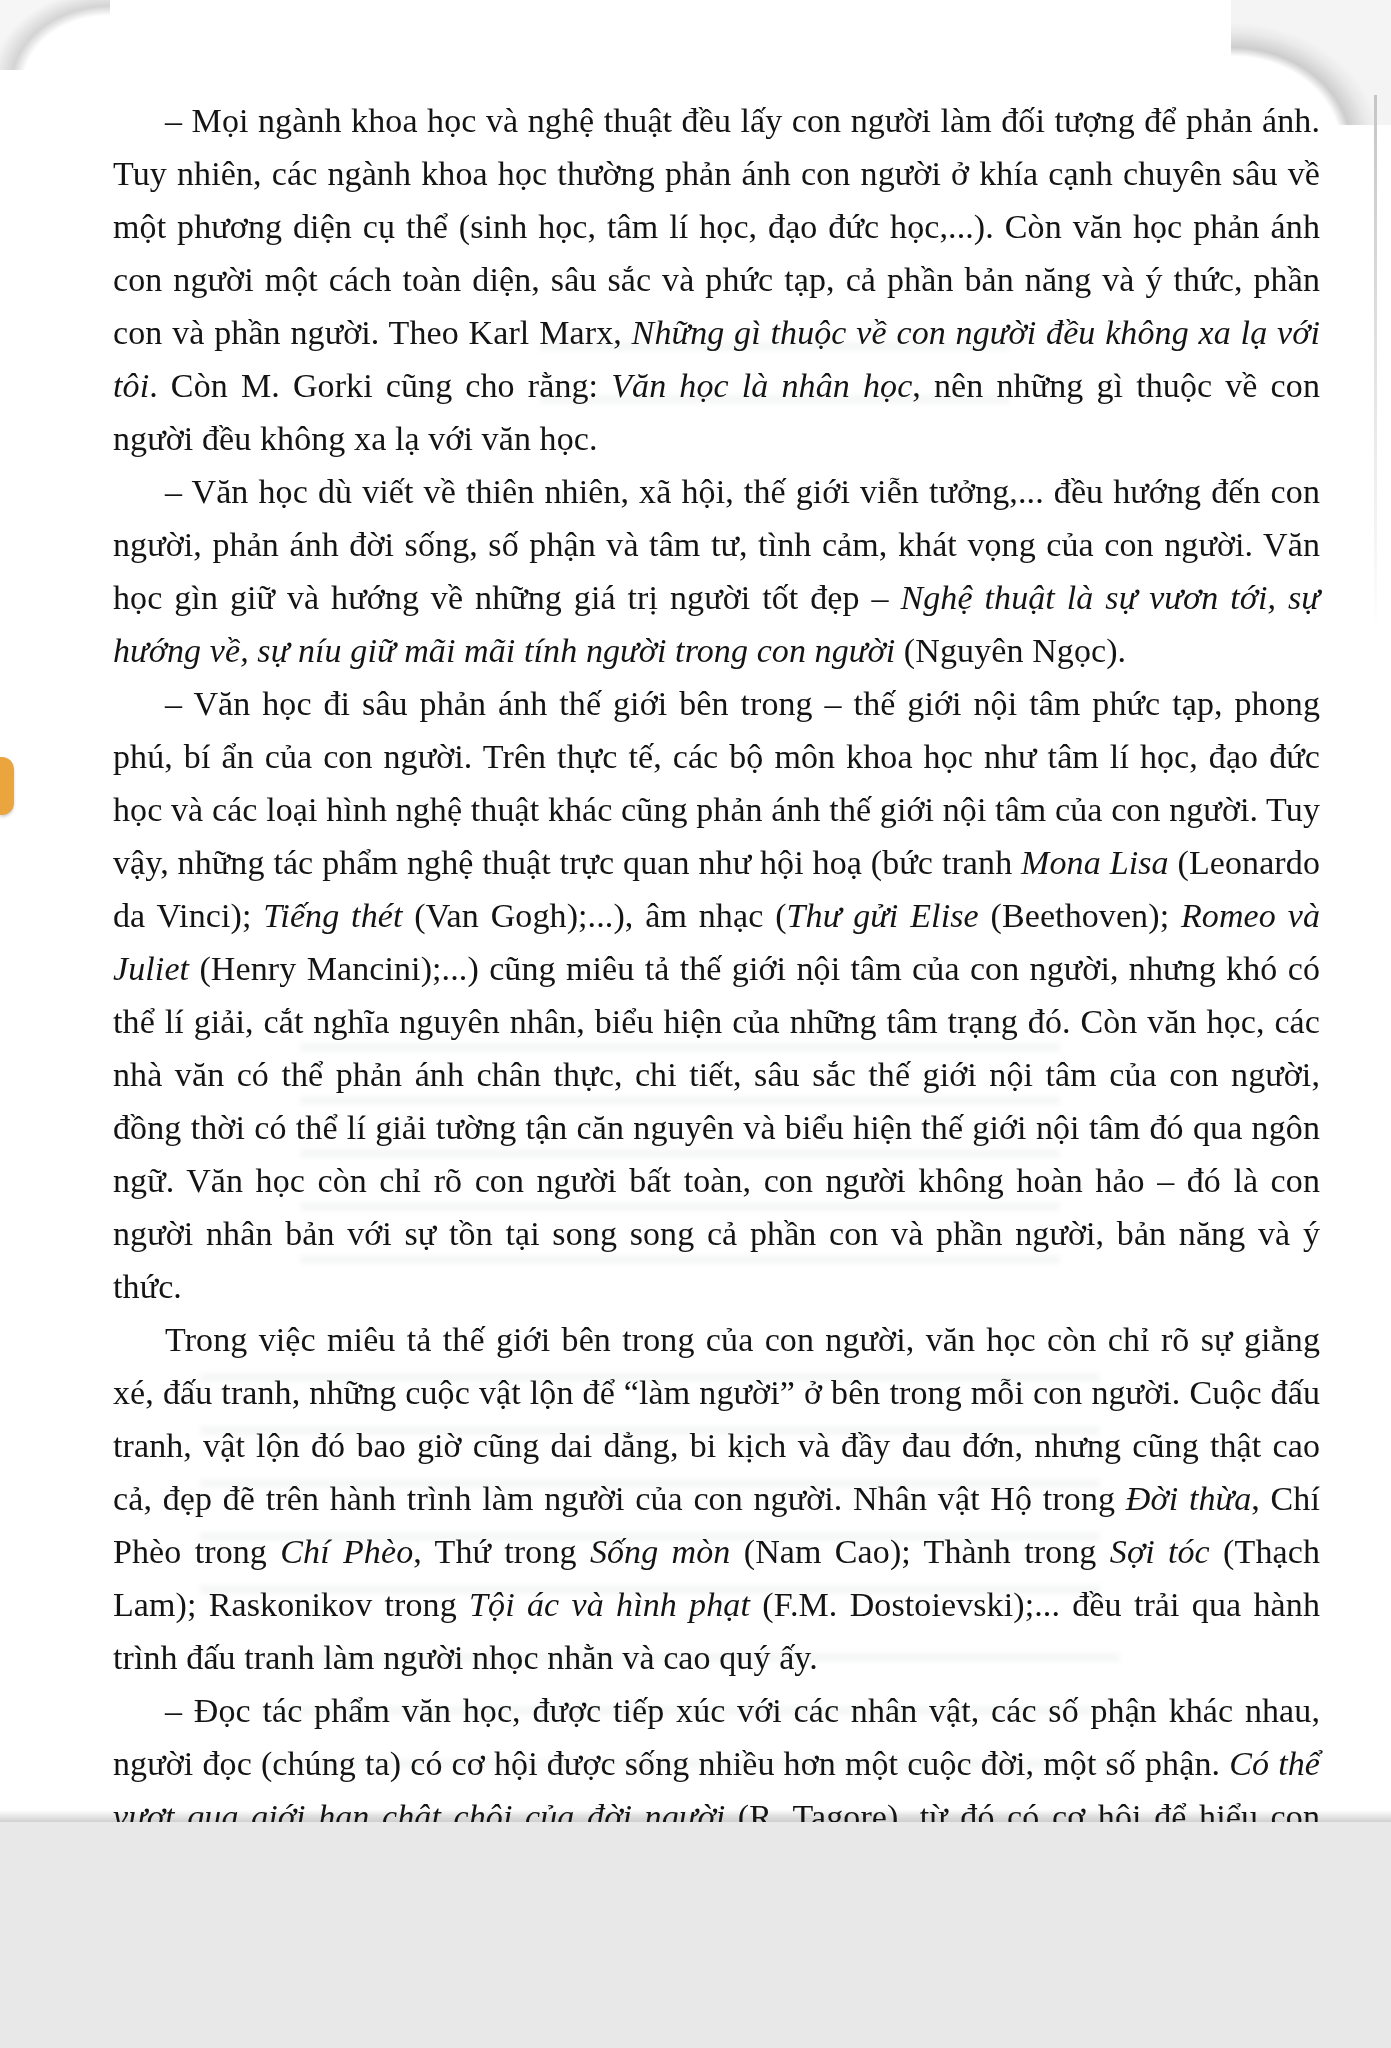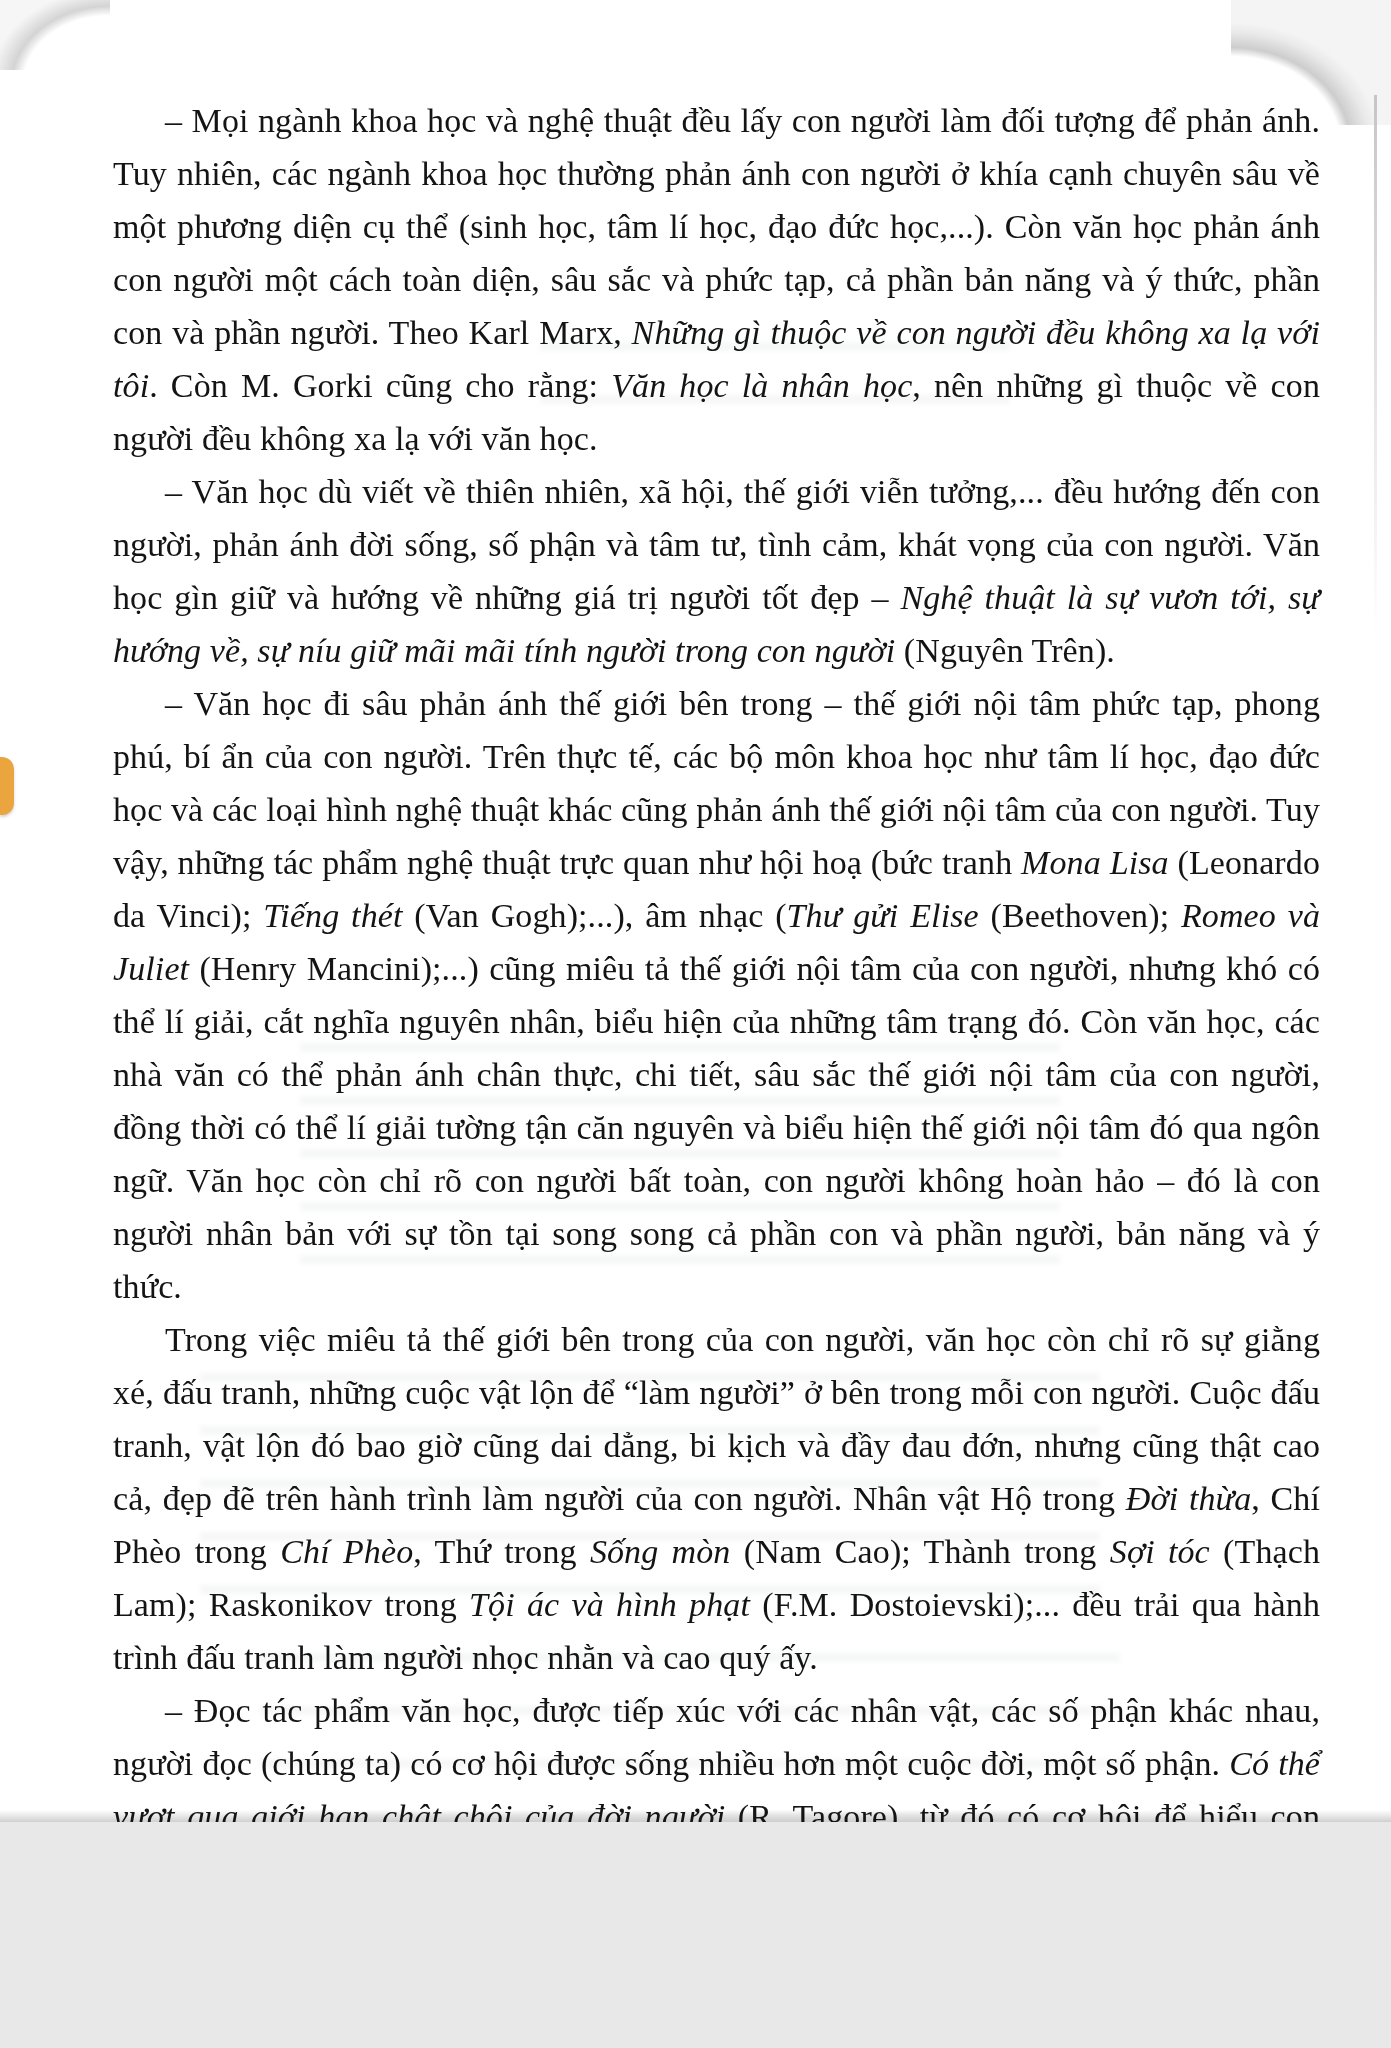--- a/index.html
+++ b/index.html
@@ -100,21 +100,21 @@
 
   <div class="bleed-patch bleed-a"></div>
   <div class="bleed-patch bleed-b"></div>
   <div class="bleed-patch bleed-c"></div>
   <div class="bleed-patch bleed-d"></div>
 
   <div class="bookmark-tab" style="background-color: rgb(234, 165, 62);"></div>
 
   <div class="text-col">
       <p class="para"><span>– Mọi ngành khoa học và nghệ thuật đều lấy con người làm đối tượng để phản ánh. Tuy nhiên, các ngành khoa học thường phản ánh con người ở khía cạnh chuyên sâu về một phương diện cụ thể (sinh học, tâm lí học, đạo đức học,...). Còn văn học phản ánh con người một cách toàn diện, sâu sắc và phức tạp, cả phần bản năng và ý thức, phần con và phần người. Theo Karl Marx, </span><span class="it">Những gì thuộc về con người đều không xa lạ với tôi</span><span>. Còn M. Gorki cũng cho rằng: </span><span class="it">Văn học là nhân học</span><span>, nên những gì thuộc về con người đều không xa lạ với văn học.</span></p>
-      <p class="para"><span>– Văn học dù viết về thiên nhiên, xã hội, thế giới viễn tưởng,... đều hướng đến con người, phản ánh đời sống, số phận và tâm tư, tình cảm, khát vọng của con người. Văn học gìn giữ và hướng về những giá trị người tốt đẹp – </span><span class="it">Nghệ thuật là sự vươn tới, sự hướng về, sự níu giữ mãi mãi tính người trong con người</span><span> (Nguyên Trên).</span></p>
+      <p class="para"><span>– Văn học dù viết về thiên nhiên, xã hội, thế giới viễn tưởng,... đều hướng đến con người, phản ánh đời sống, số phận và tâm tư, tình cảm, khát vọng của con người. Văn học gìn giữ và hướng về những giá trị người tốt đẹp – </span><span class="it">Nghệ thuật là sự vươn tới, sự hướng về, sự níu giữ mãi mãi tính người trong con người</span><span> (Nguyên Ngọc).</span></p>
       <p class="para"><span>– Văn học đi sâu phản ánh thế giới bên trong – thế giới nội tâm phức tạp, phong phú, bí ẩn của con người. Trên thực tế, các bộ môn khoa học như tâm lí học, đạo đức học và các loại hình nghệ thuật khác cũng phản ánh thế giới nội tâm của con người. Tuy vậy, những tác phẩm nghệ thuật trực quan như hội hoạ (bức tranh </span><span class="it">Mona Lisa</span><span> (Leonardo da Vinci); </span><span class="it">Tiếng thét</span><span> (Van Gogh);...), âm nhạc (</span><span class="it">Thư gửi Elise</span><span> (Beethoven); </span><span class="it">Romeo và Juliet</span><span> (Henry Mancini);...) cũng miêu tả thế giới nội tâm của con người, nhưng khó có thể lí giải, cắt nghĩa nguyên nhân, biểu hiện của những tâm trạng đó. Còn văn học, các nhà văn có thể phản ánh chân thực, chi tiết, sâu sắc thế giới nội tâm của con người, đồng thời có thể lí giải tường tận căn nguyên và biểu hiện thế giới nội tâm đó qua ngôn ngữ. Văn học còn chỉ rõ con người bất toàn, con người không hoàn hảo – đó là con người nhân bản với sự tồn tại song song cả phần con và phần người, bản năng và ý thức.</span></p>
       <p class="para"><span>Trong việc miêu tả thế giới bên trong của con người, văn học còn chỉ rõ sự giằng xé, đấu tranh, những cuộc vật lộn để “làm người” ở bên trong mỗi con người. Cuộc đấu tranh, vật lộn đó bao giờ cũng dai dẳng, bi kịch và đầy đau đớn, nhưng cũng thật cao cả, đẹp đẽ trên hành trình làm người của con người. Nhân vật Hộ trong </span><span class="it">Đời thừa</span><span>, Chí Phèo trong </span><span class="it">Chí Phèo</span><span>, Thứ trong </span><span class="it">Sống mòn</span><span> (Nam Cao); Thành trong </span><span class="it">Sợi tóc</span><span> (Thạch Lam); Raskonikov trong </span><span class="it">Tội ác và hình phạt</span><span> (F.M. Dostoievski);... đều trải qua hành trình đấu tranh làm người nhọc nhằn và cao quý ấy.</span></p>
       <p class="para"><span>– Đọc tác phẩm văn học, được tiếp xúc với các nhân vật, các số phận khác nhau, người đọc (chúng ta) có cơ hội được sống nhiều hơn một cuộc đời, một số phận. </span><span class="it">Có thể vượt qua giới hạn chật chội của đời người</span><span> (R. Tagore), từ đó có cơ hội để hiểu con người hơn và hiểu chính mình. Bởi lẽ </span><span class="it">ngoài việc phản ánh đầy đủ sự thật đời sống, văn học còn có nhiệm vụ buộc người đọc phải nhìn chăm chú hơn, nghiêm khắc hơn</span></p>
     </div>
 
   <div class="page-badge" style="background-color: #15803d;">
     <span>42</span>
   </div>
 
 </div>

